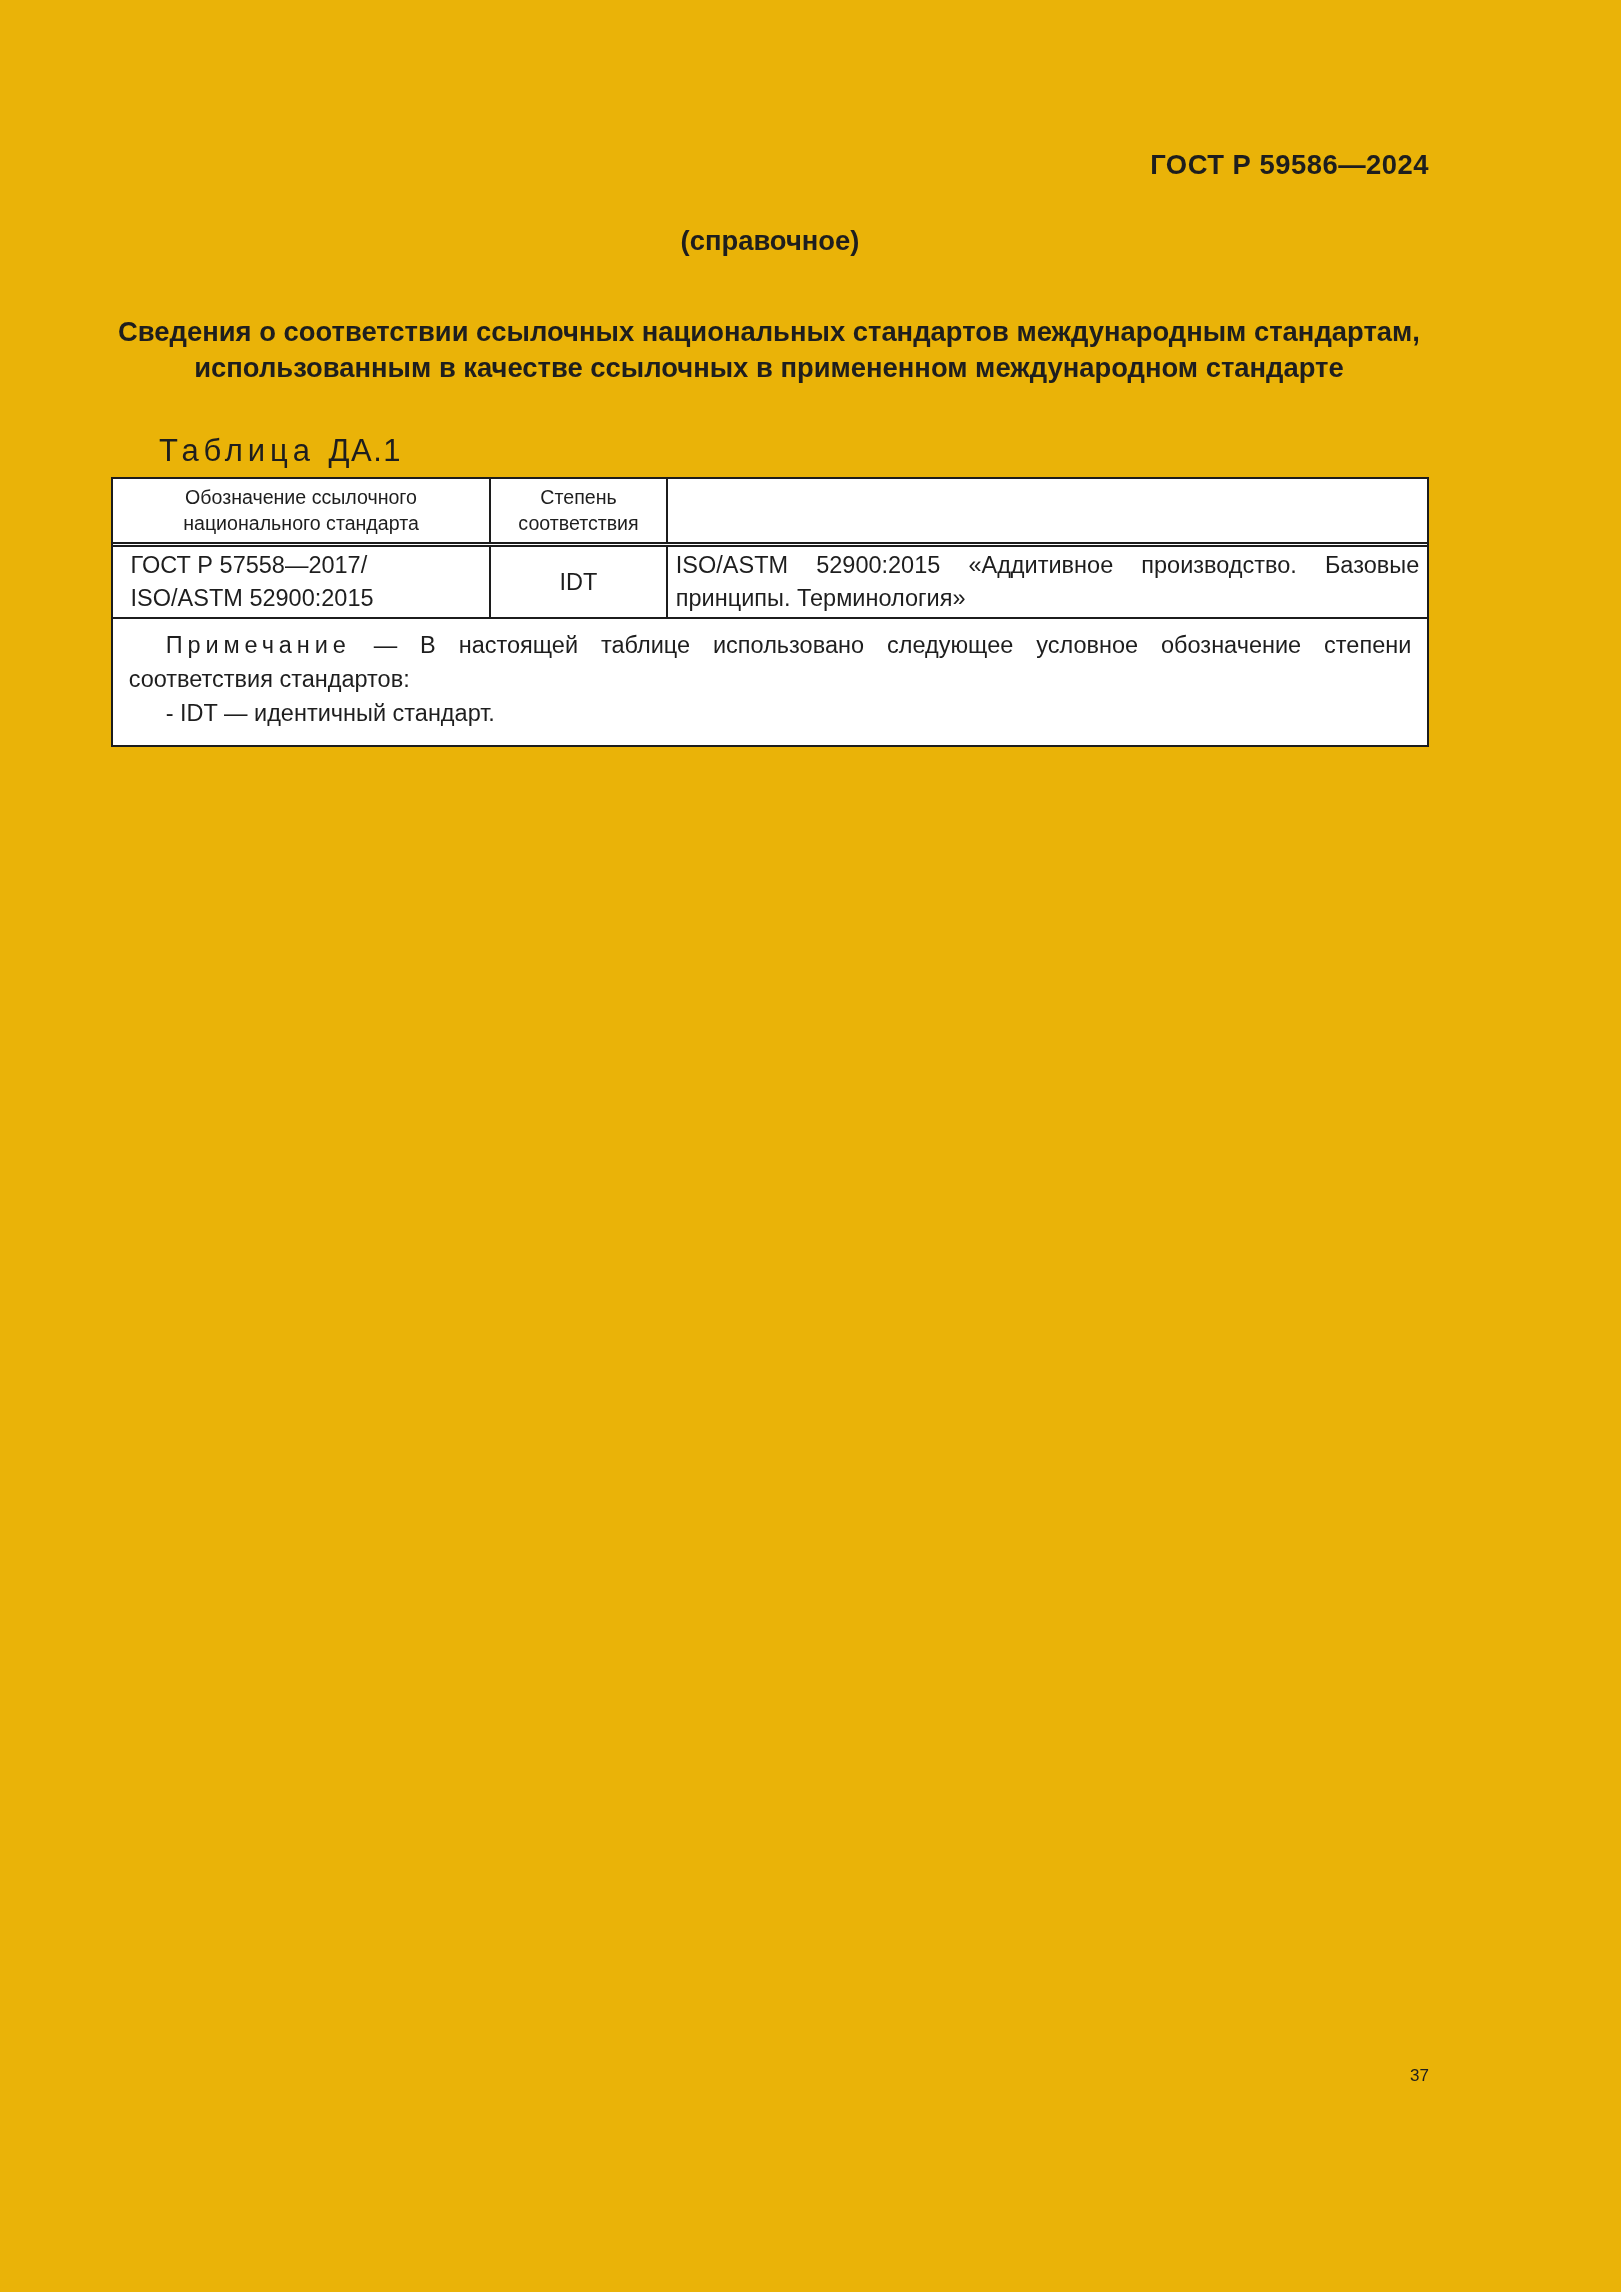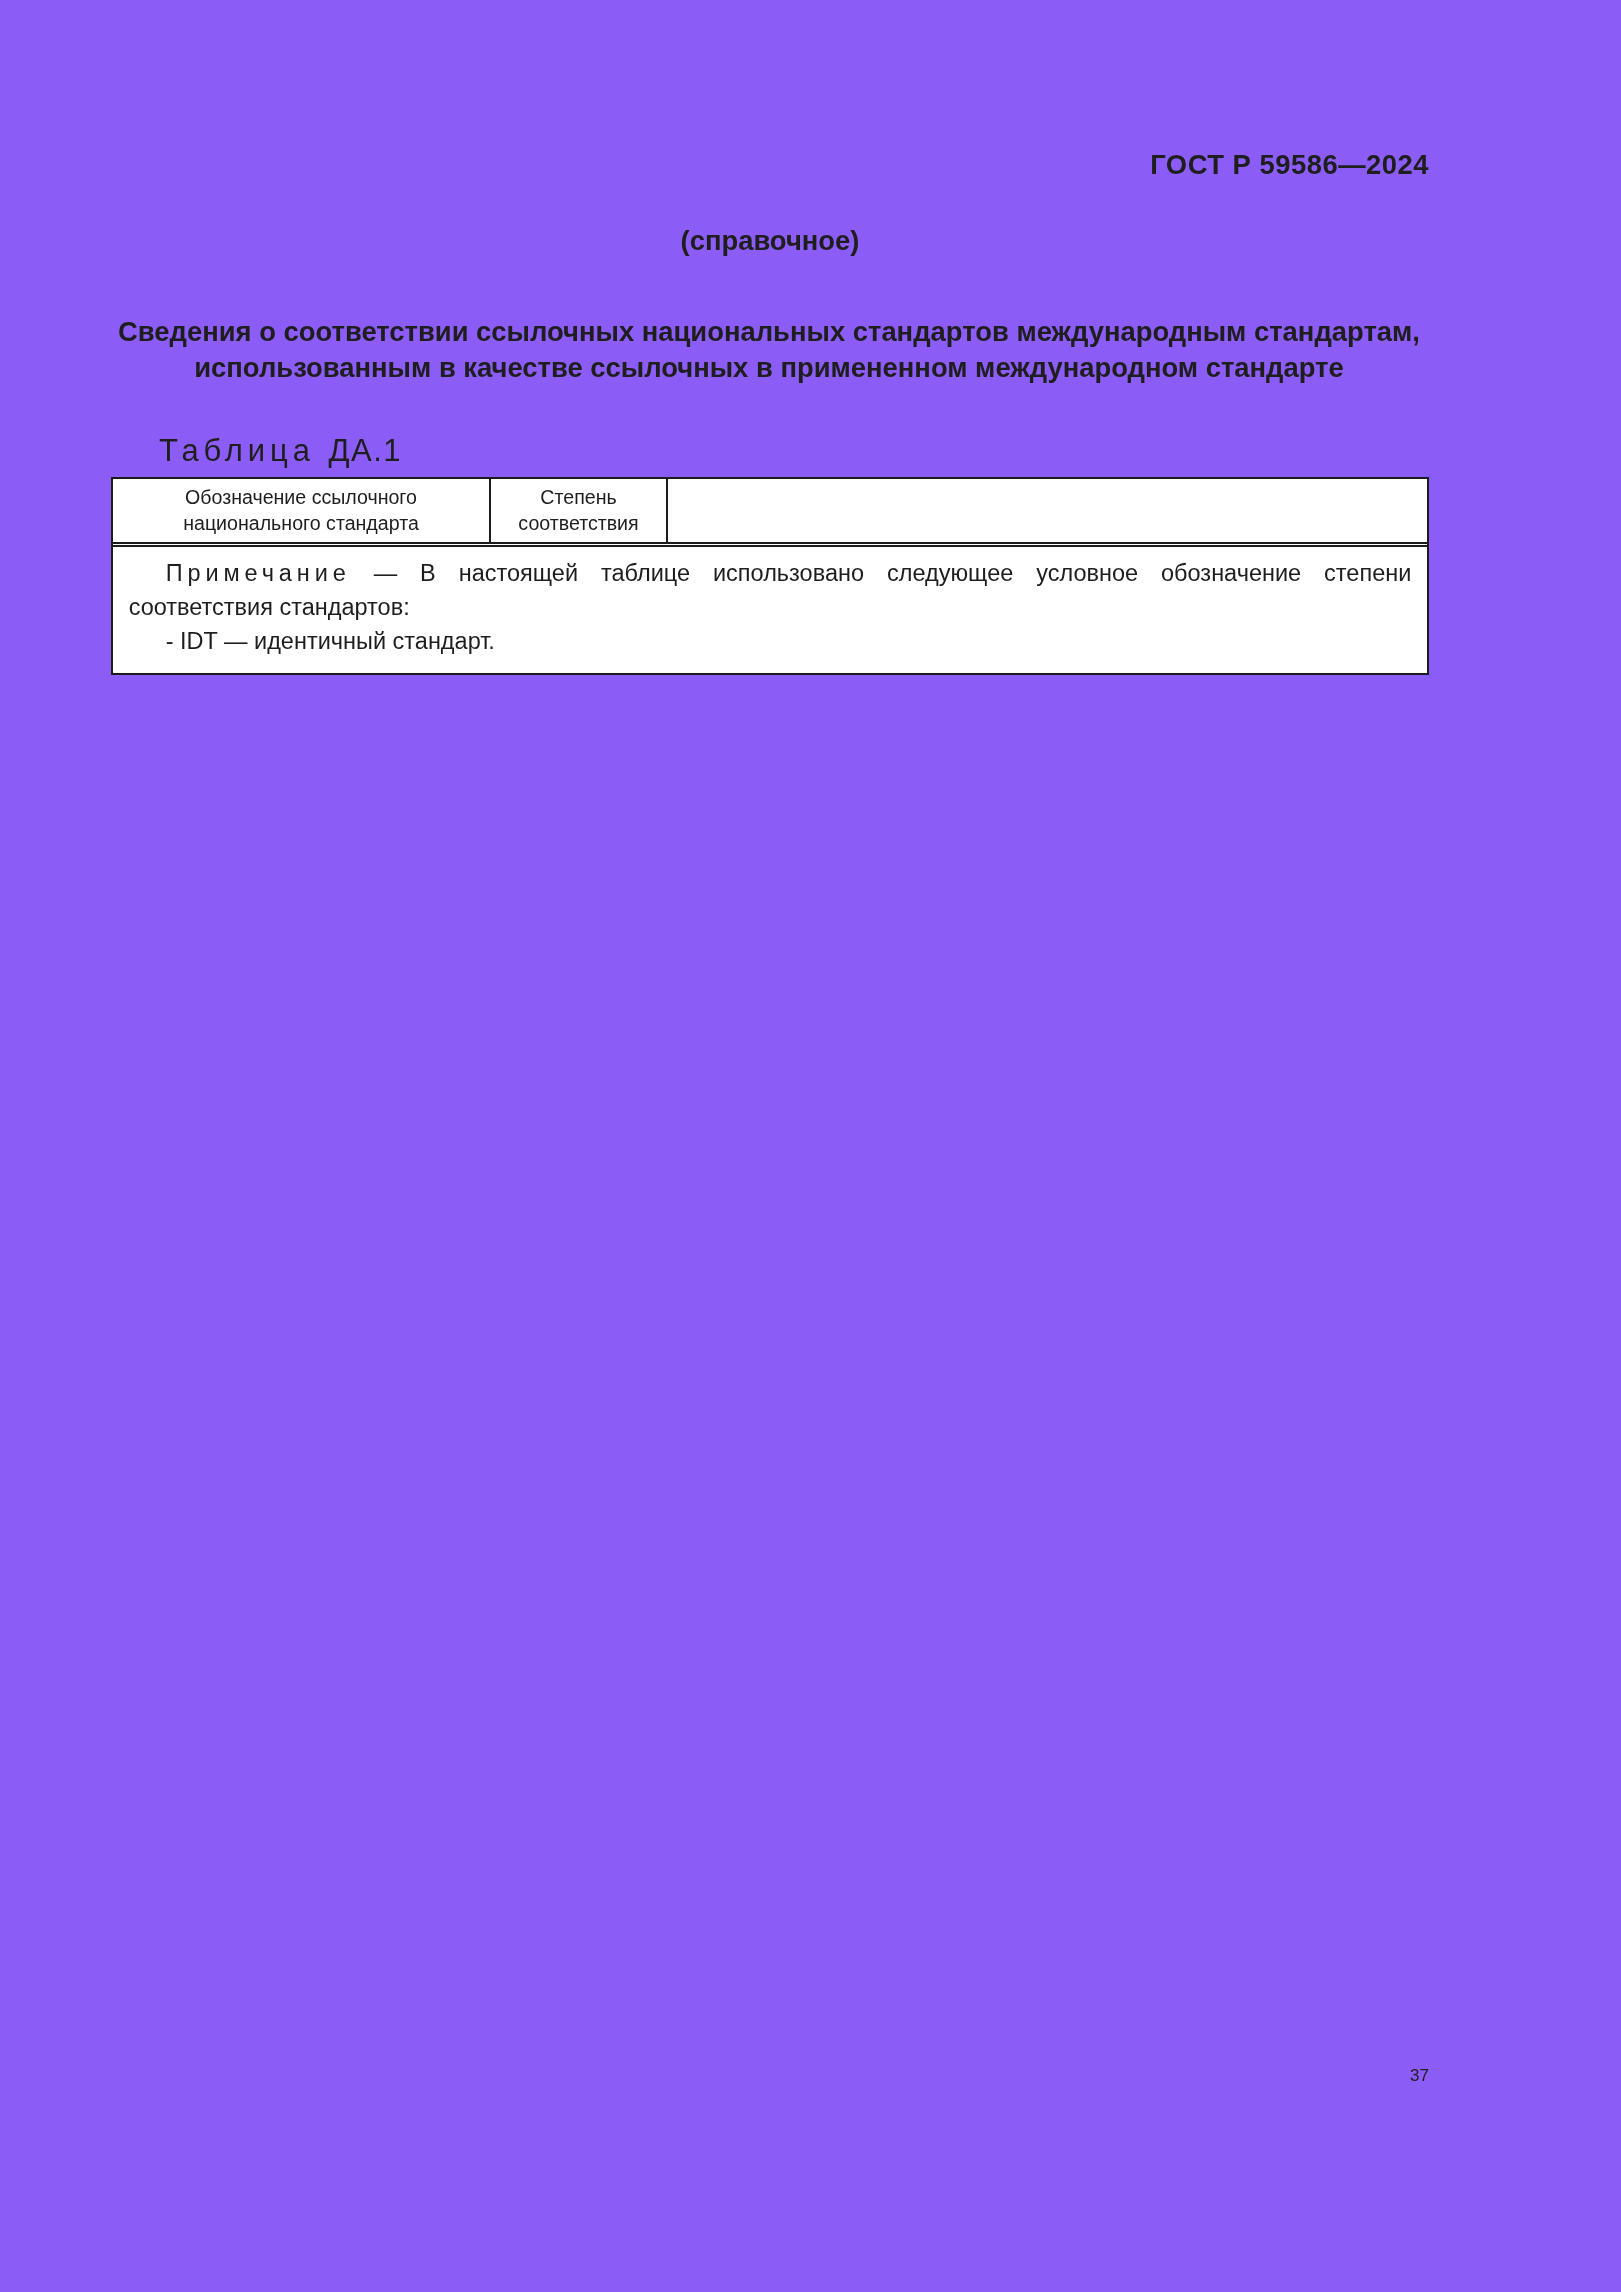--- a/index.html
+++ b/index.html
@@ -6,21 +6,21 @@
   html, body { background: #ffffff; }
   body {
     font-family: "Liberation Sans", sans-serif;
     color: #1e1e1e;
     -webkit-font-smoothing: antialiased;
   }
   .page {
     position: relative;
     width: 1621px;
     height: 2293px;
-    background: #8b5cf6;
+    background: #eab308;
     overflow: hidden;
   }
   
   .running-header {
     position: absolute;
     top: 149px;
     left: 111px;
     width: 1318px;
     text-align: right;
     font-weight: bold;
@@ -149,20 +149,28 @@
     <span class="spaced-word">Таблица</span><span class="caption-number">ДА.1</span>
   </div>
 
   <div class="gtable">
 
     <div class="grid-row grid-head">
       <div class="cell cell-divider">Обозначение ссылочного национального стандарта</div>
       <div class="cell cell-divider">Степень соответствия</div>
     </div>
 
+    <div class="grid-row grid-body">
+      <div class="cell cell-divider cell-national">ГОСТ Р 57558—2017/
+ISO/ASTM 52900:2015</div>
+      <div class="cell cell-divider cell-degree">IDT</div>
+      <div class="cell cell-international">
+        <div class="justify-inner">ISO/ASTM 52900:2015 «Аддитивное производство. Базовые принципы. Терминология»</div>
+      </div>
+    </div>
 
     <div class="note-row">
       <div class="note-par">
         <span class="note-label">Примечание</span><span> — В настоящей таблице использовано следующее условное обозначение степени соответствия стандартов:</span>
       </div>
       <div class="note-item">- IDT — идентичный стандарт.</div>
     </div>
 
   </div>
 

